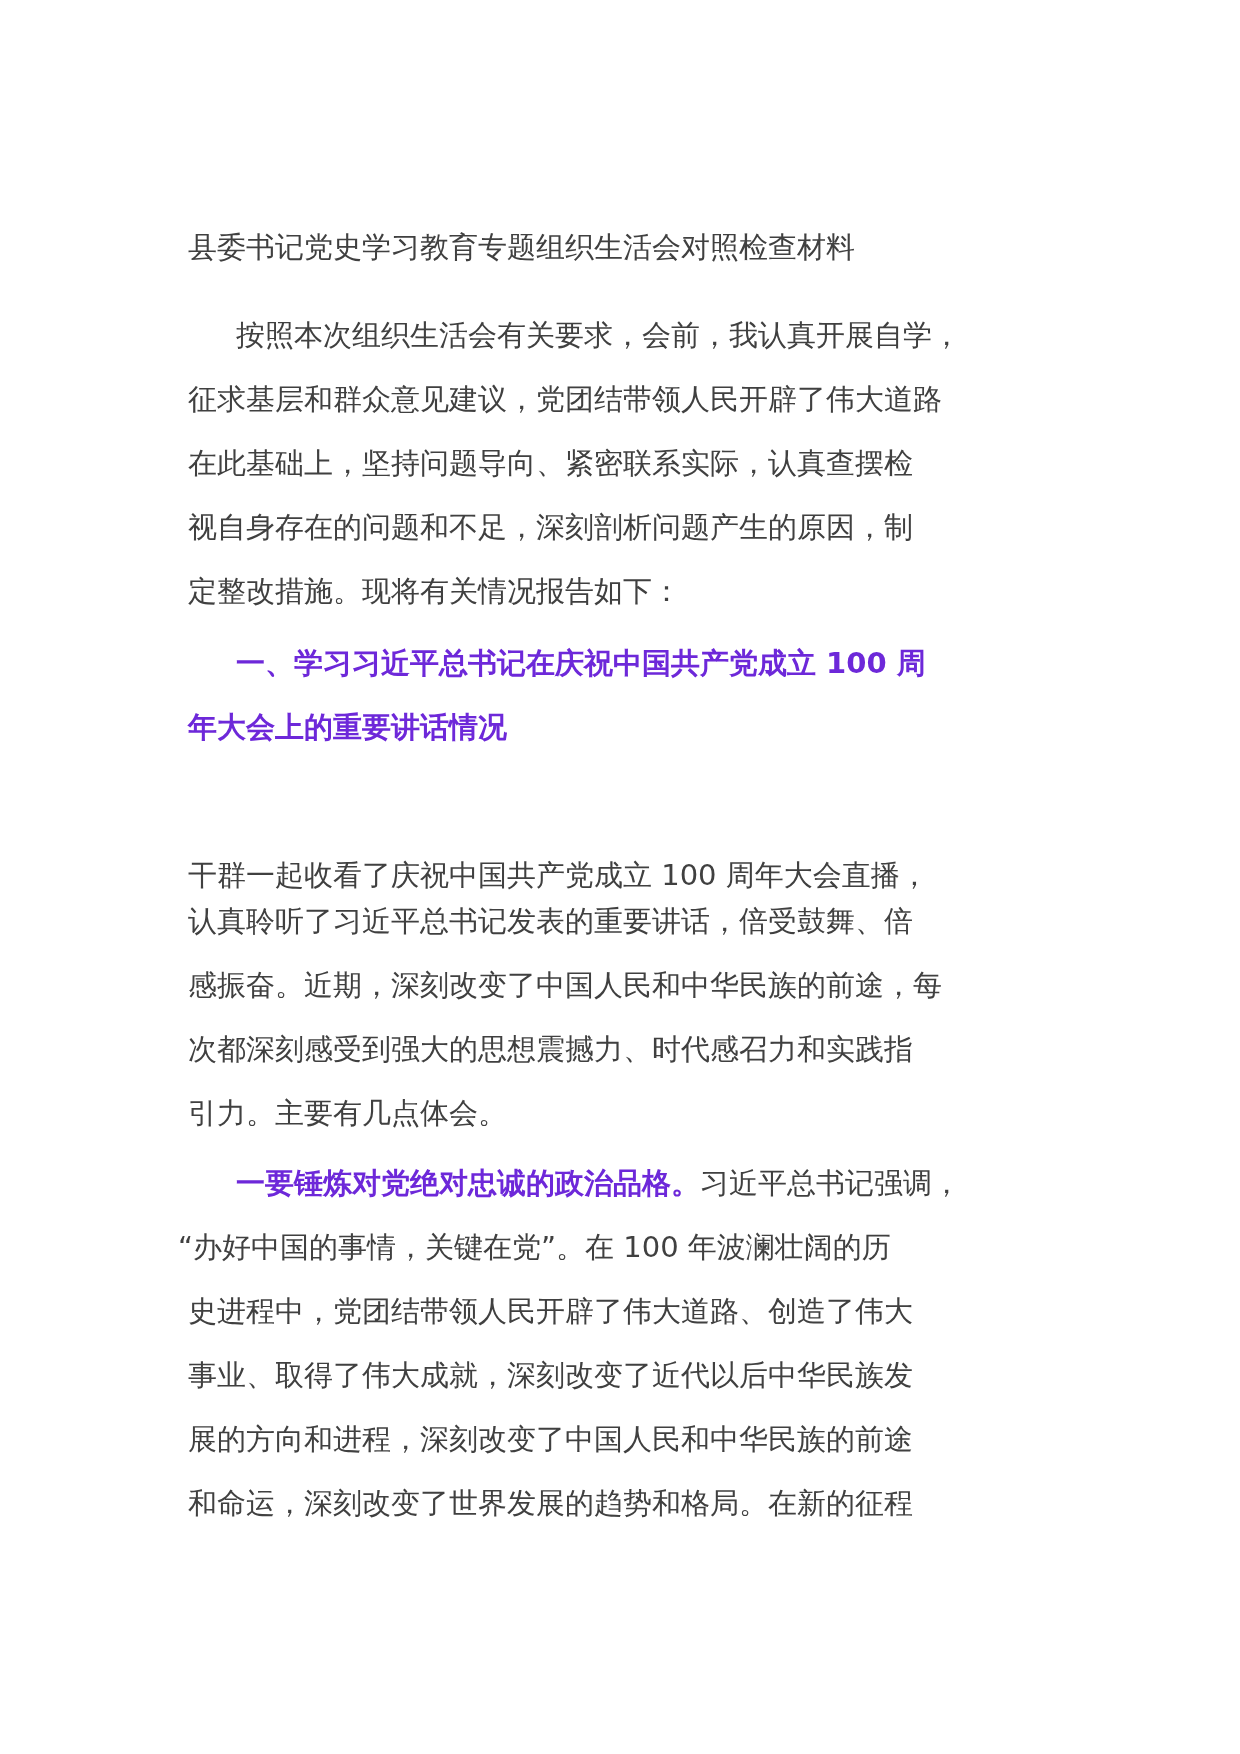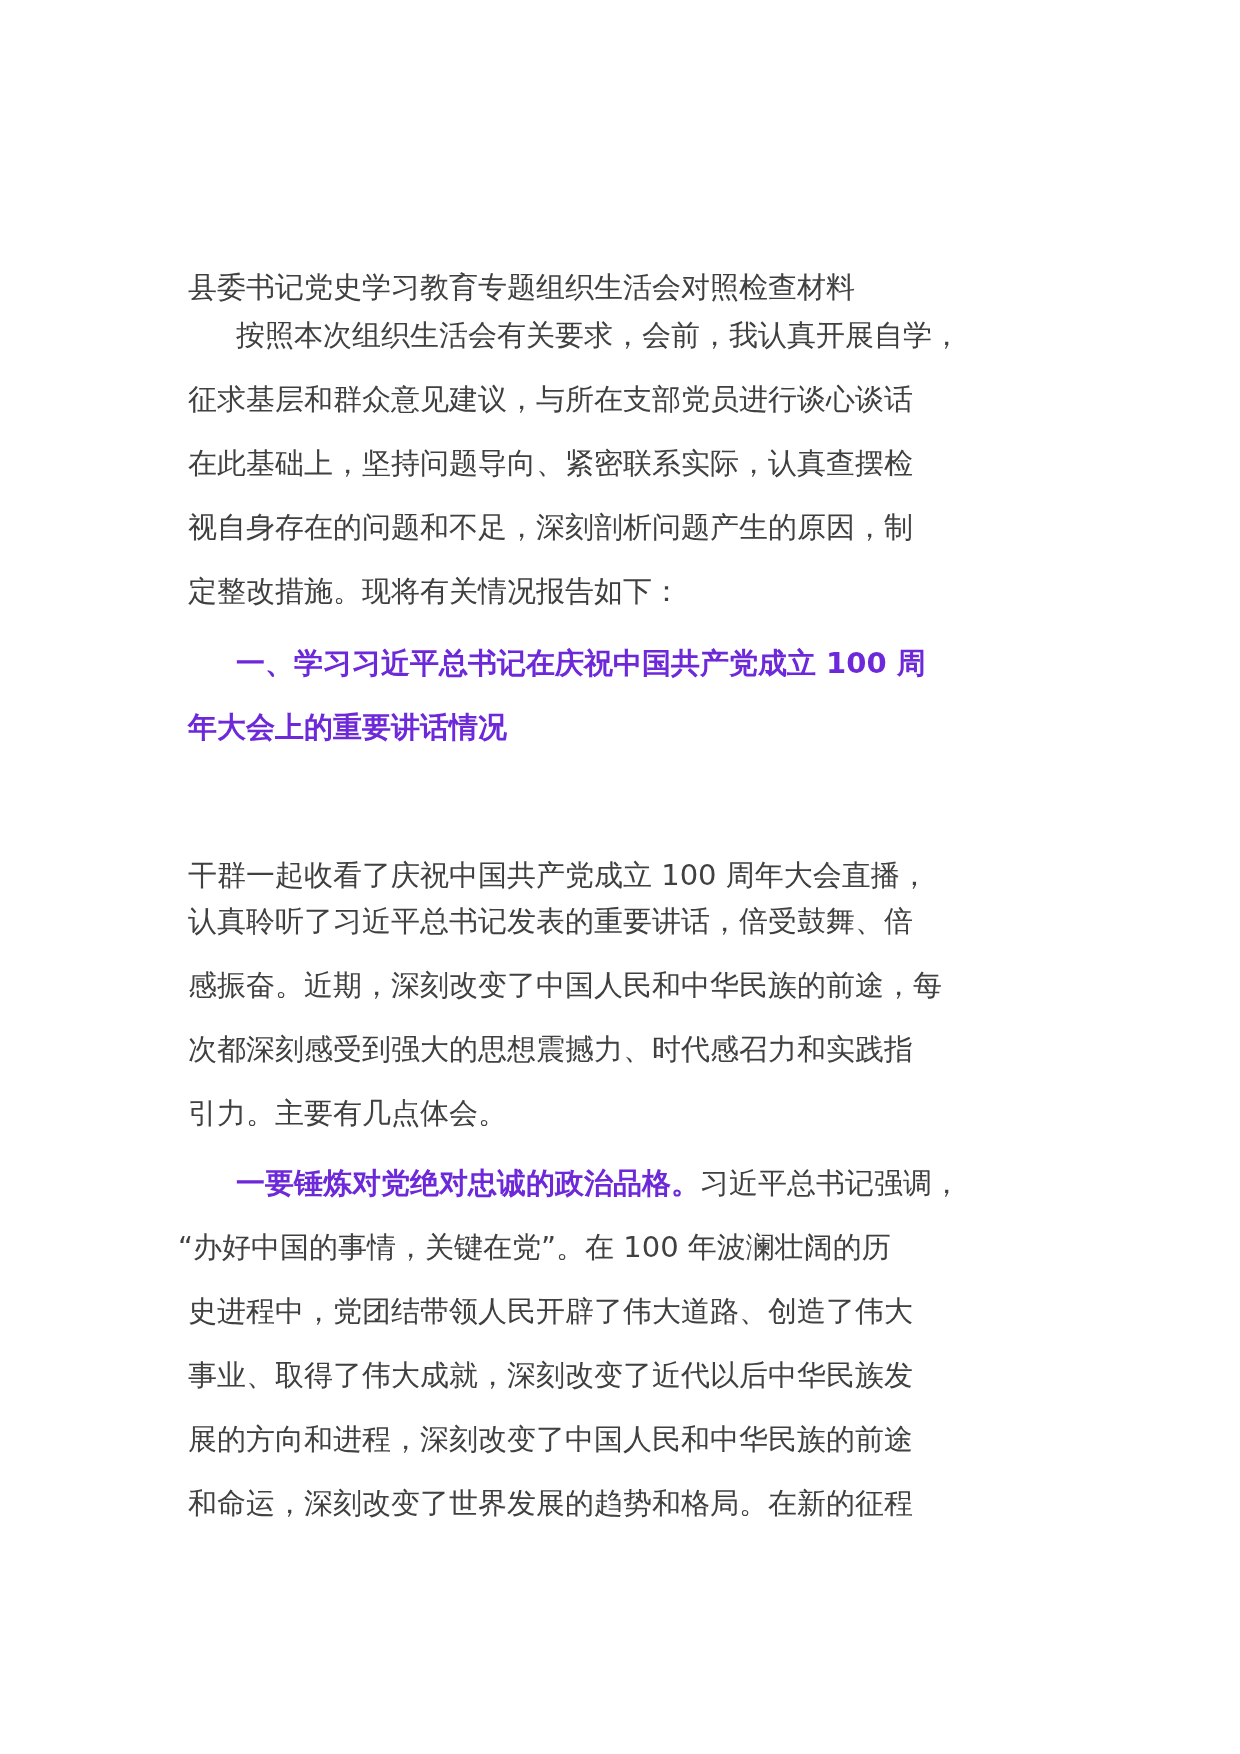--- a/index.html
+++ b/index.html
@@ -7,32 +7,32 @@
   .page { position: absolute; left: 0; top: 0; width: 1240px; height: 1754px; background: #fff; }
   .line {
     position: absolute;
     left: 188px;
     font-family: "DejaVu Sans", sans-serif;
     font-size: 29px;
     color: #404040;
     white-space: nowrap;
     line-height: 40px;
   }
-  .title { top: 227px; color: #404040; font-size: 29px; margin-top: 40px; }
+  .title { top: 227px; color: #404040; font-size: 29px; }
   .indent { left: 236px; }
   .b { font-weight: bold; color: #6d28d9; }
 </style>
 </head>
 <body>
 
 <div class="page">
   <div class="line title">县委书记党史学习教育专题组织生活会对照检查材料</div>
 
   <div class="line indent" style="top:315px">按照本次组织生活会有关要求，会前，我认真开展自学，</div>
-  <div class="line" style="top:379px">征求基层和群众意见建议，与所在支部党员进行谈心谈话</div>
+  <div class="line" style="top:379px">征求基层和群众意见建议，党团结带领人民开辟了伟大道路</div>
   <div class="line" style="top:443px">在此基础上，坚持问题导向、紧密联系实际，认真查摆检</div>
   <div class="line" style="top:507px">视自身存在的问题和不足，深刻剖析问题产生的原因，制</div>
   <div class="line" style="top:571px">定整改措施。现将有关情况报告如下：</div>
 
   <div class="line indent b" style="top:643px">一、学习习近平总书记在庆祝中国共产党成立 100 周</div>
   <div class="line b" style="top:707px">年大会上的重要讲话情况</div>
 
   <div class="line" style="top:855px">干群一起收看了庆祝中国共产党成立 100 周年大会直播，</div>
   <div class="line" style="top:901px">认真聆听了习近平总书记发表的重要讲话，倍受鼓舞、倍</div>
   <div class="line" style="top:965px">感振奋。近期，深刻改变了中国人民和中华民族的前途，每</div>

